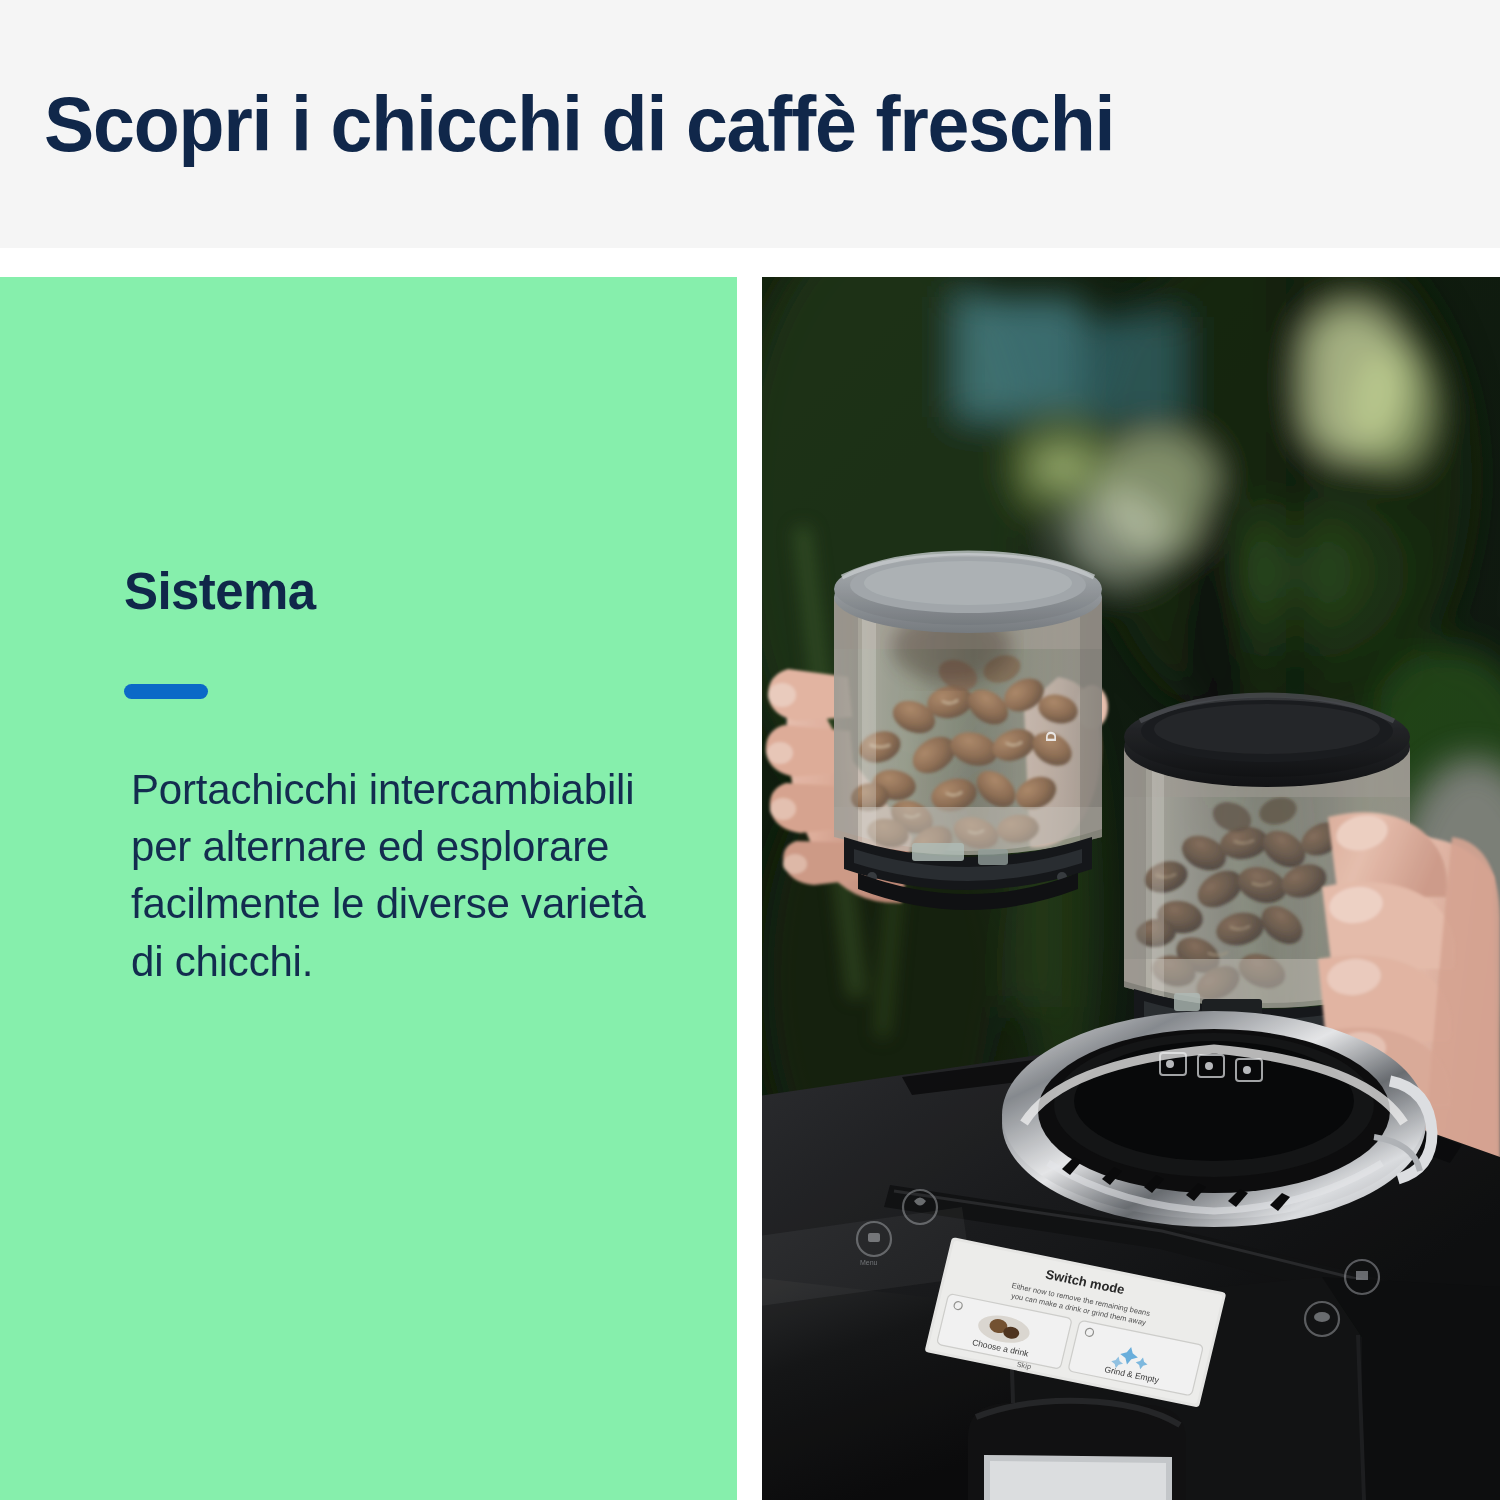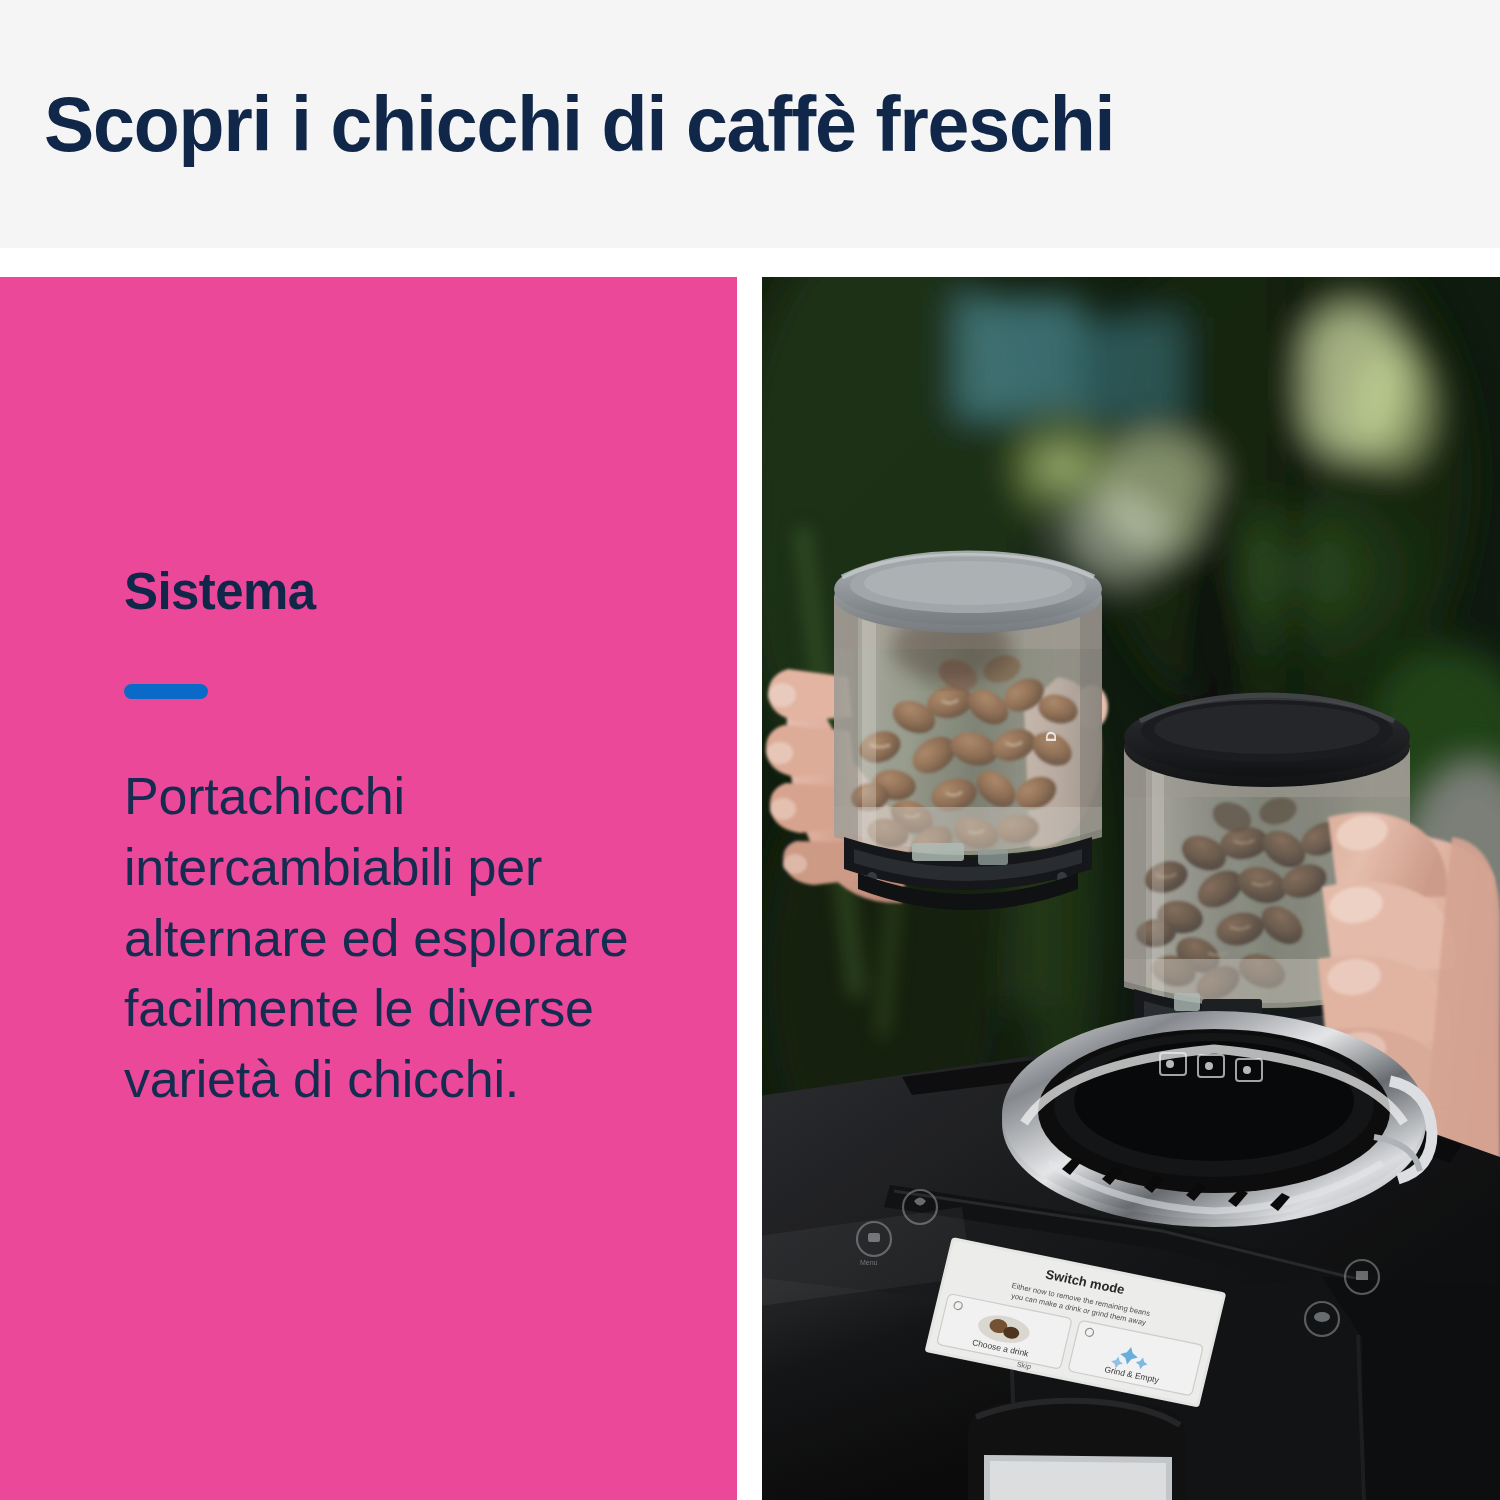--- a/index.html
+++ b/index.html
@@ -42,21 +42,21 @@
     transform: scaleX(0.965);
     transform-origin: left center;
   }
 
   
   .left-panel {
     position: absolute;
     left: 0; top: 277px;
     width: 737px;
     height: 1223px;
-    background: #ec4899;
+    background: #86efac;
   }
   .panel-inner {
     position: absolute;
     left: 124px;
     top: 285px;
     width: 540px;
   }
   .subhead {
     font-size: 51px;
     line-height: 1.18;
@@ -67,25 +67,26 @@
   .subhead span { display: block; }
   .rule {
     margin-top: 62px;
     width: 84px;
     height: 15px;
     border-radius: 8px;
     background: #0b69c7;
   }
   .body-copy {
     margin-top: 62px;
-    font-size: 52px;
+    font-size: 42px;
     line-height: 1.36;
     font-weight: 400;
     color: #132c4f;
     letter-spacing: -0.2px;
+    margin-left: 7px;
   }
 
   
   .photo {
     position: absolute;
     left: 762px; top: 277px;
     width: 738px;
     height: 1223px;
     overflow: hidden;
     background: #0c1a10;

